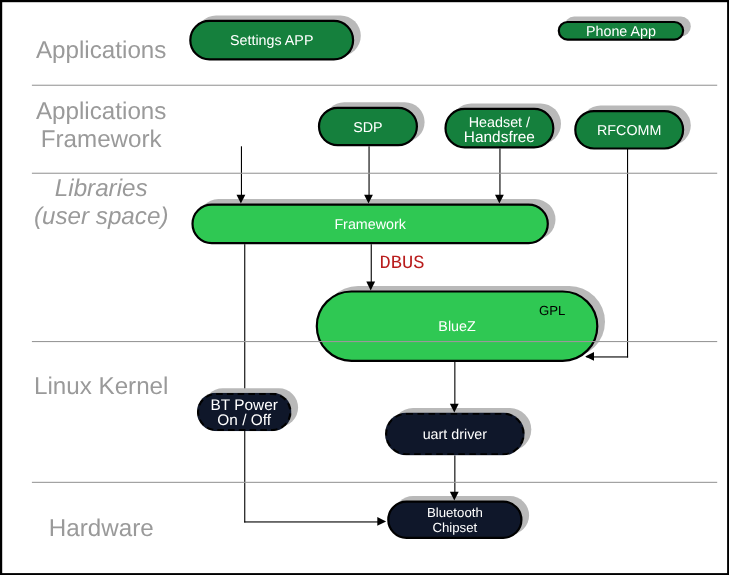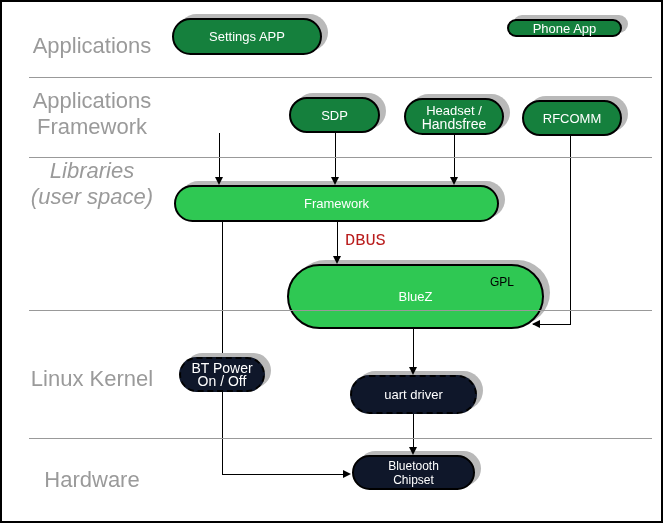--- a/index.html
+++ b/index.html
@@ -50,21 +50,21 @@
     <div>Applications</div>
   </div>
   <div class="layer-label" style="top:86px;">
     <div>Applications</div>
     <div>Framework</div>
   </div>
   <div class="layer-label" style="top:156px;font-style:italic;">
     <div>Libraries</div>
     <div>(user space)</div>
   </div>
-  <div class="layer-label" style="top:364px;">
+  <div class="layer-label" style="top:336px;">
     <div>Linux Kernel</div>
   </div>
   <div class="layer-label" style="top:465px;">
     <div>Hardware</div>
   </div>
 
   <div class="sep" style="top:75px;"></div>
   <div class="sep" style="top:155px;"></div>
   <div class="sep" style="top:308px;"></div>
   <div class="sep" style="top:436px;"></div>

